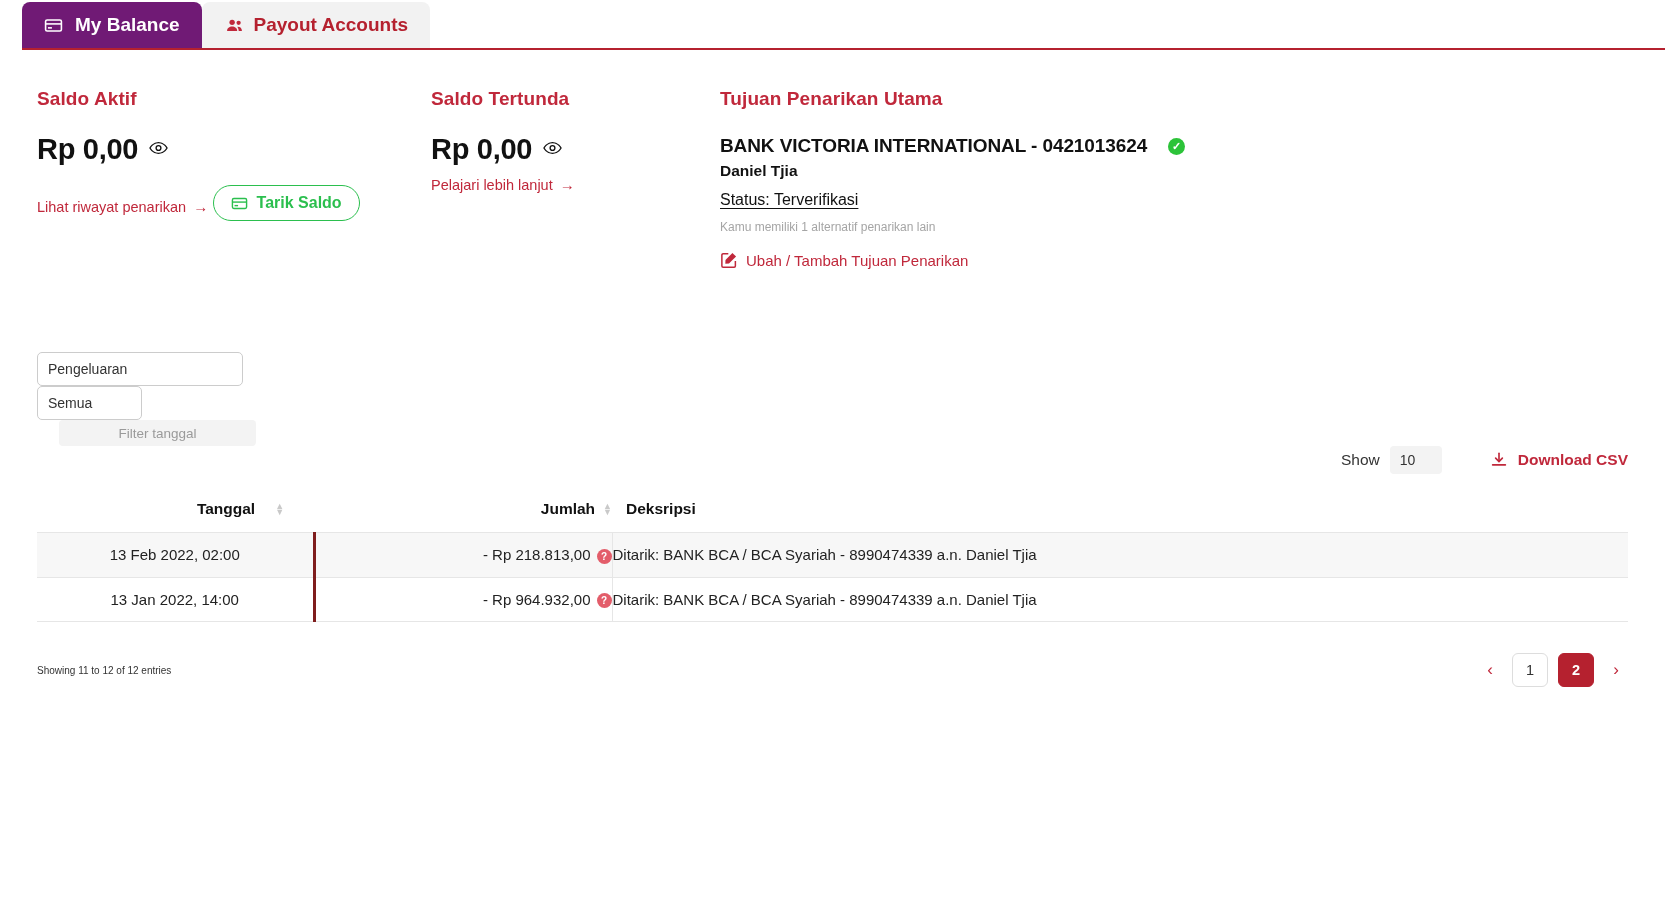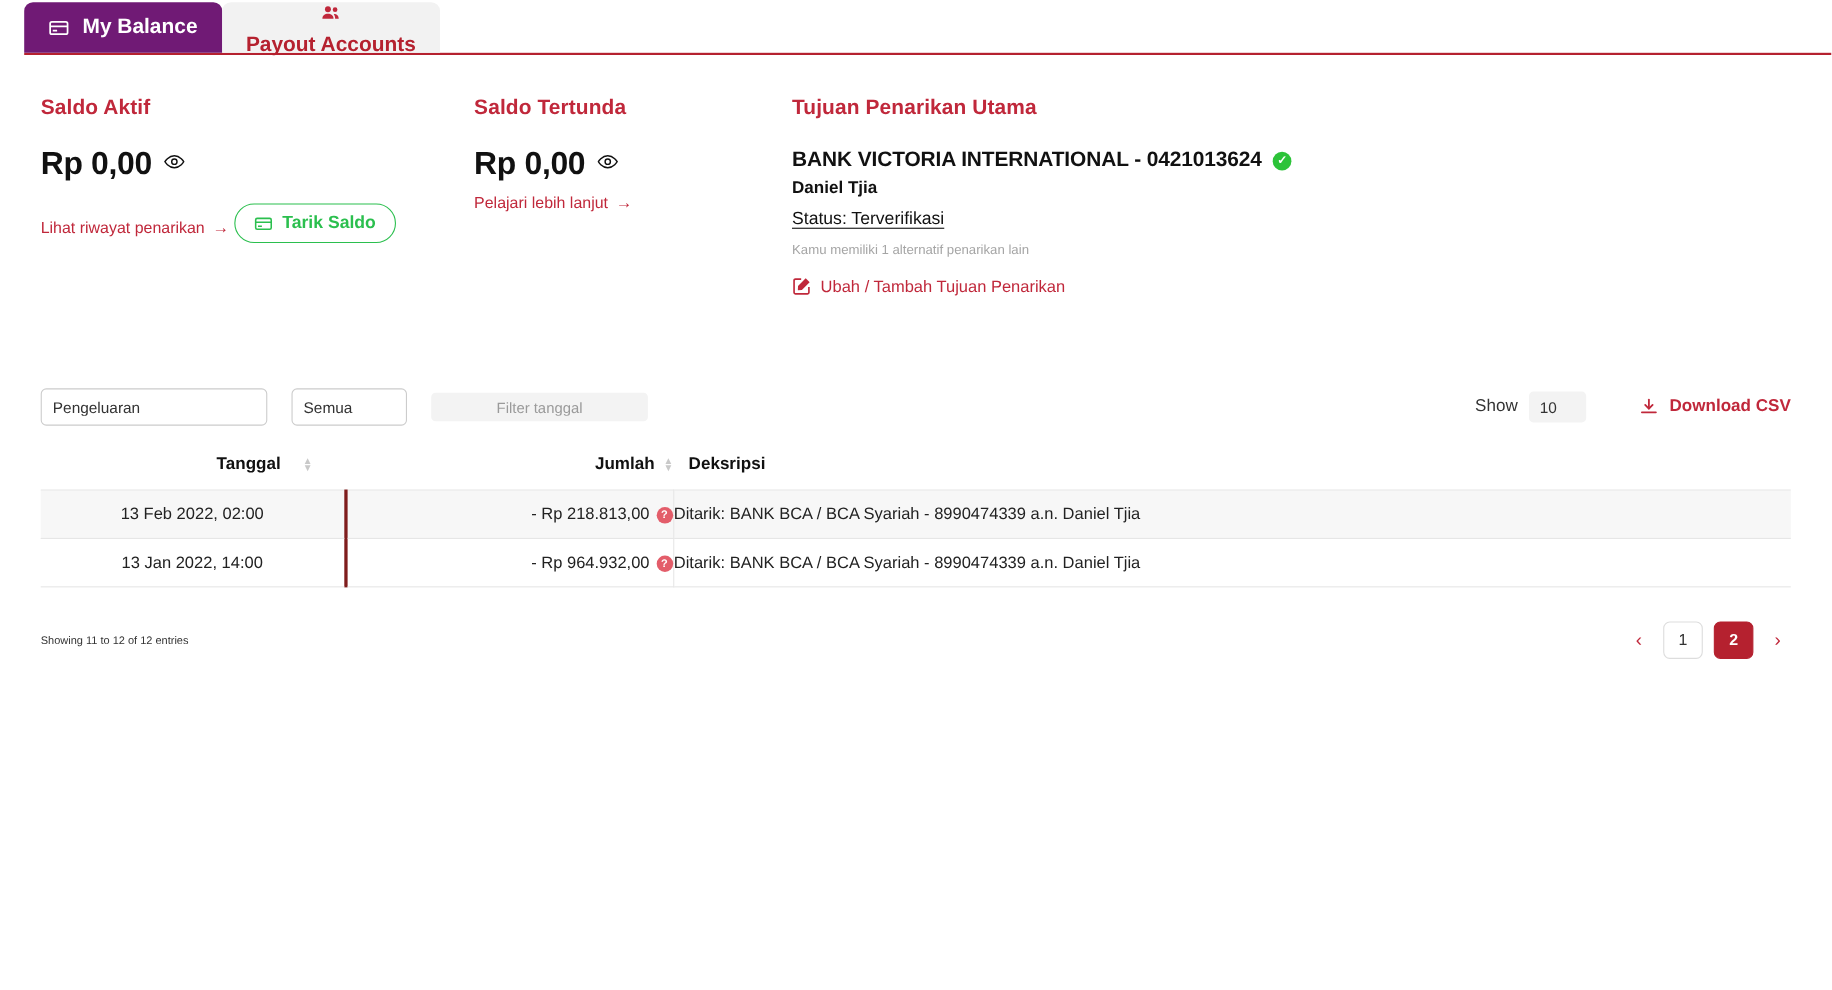--- a/index.html
+++ b/index.html
@@ -15,21 +15,21 @@
   .tabs-wrap { position: relative; padding: 0 0 0 22px; height: 48px; }
   .tabs { display: flex; align-items: flex-end; height: 48px; gap: 0; }
   .tab {
     display: flex; align-items: center; gap: 9px;
     height: 46px; padding: 0 22px;
     font-size: 19px; font-weight: 700;
     border-radius: 8px 8px 0 0;
     cursor: pointer; white-space: nowrap;
   }
   .tab.active { background: #701a75; color: #ffffff; gap: 12px; }
-  .tab.inactive { background: #f2f2f2; color: #B5212F; flex-direction: column; }
+  .tab.inactive { background: #f2f2f2; color: #B5212F; }
   .tabs-rule { height: 2px; background: #B5212F; width: 100%; }
 
   .ico { display: inline-flex; align-items: center; justify-content: center; }
 
   
   .summary {
     display: flex;
     padding: 40px 0 0 37px;
     gap: 0;
   }
@@ -54,21 +54,21 @@
     display: inline-flex; align-items: center; gap: 9px;
     margin-top: 19px;
     padding: 8px 17px;
     border: 1.6px solid #2BBF4E; border-radius: 24px;
     color: #2BBF4E; background: #fff;
     font-size: 16px; font-weight: 700; cursor: pointer;
   }
 
   
   .bank-line {
-    display: flex; align-items: center; gap: 10px;
+    display: flex; align-items: center; gap: 21px;
     margin-top: 25px;
   }
   .bank-name { font-size: 19px; font-weight: 700; color: #111; letter-spacing: -.1px; }
   .badge-verified {
     width: 17px; height: 17px; border-radius: 50%;
     background: #2CC339; display: inline-flex;
     align-items: center; justify-content: center;
     color: #fff; font-size: 11px; font-weight: 700;
     line-height: 1;
   }
@@ -82,22 +82,23 @@
   .ubah {
     display: inline-flex; align-items: center; gap: 8px;
     margin-top: 17px; font-size: 15px; color: #C0283B; cursor: pointer;
   }
 
   
   .history { padding: 56px 37px 0 37px; }
   .history-title { font-size: 19px; font-weight: 700; color: #C0283B; }
 
   .controls {
-    display: flex; align-items: center; margin-top: 23px;
+    display: flex; margin-top: 23px;
     position: relative;
+    flex-direction: column;
   }
   select.sel {
     appearance: none; -webkit-appearance: none;
     background: #fff;
     border: 1px solid #ccc; border-radius: 5px;
     font-family: "Liberation Sans", sans-serif;
     font-size: 14px; color: #333;
     padding: 8px 30px 8px 10px;
     cursor: pointer;
   }

